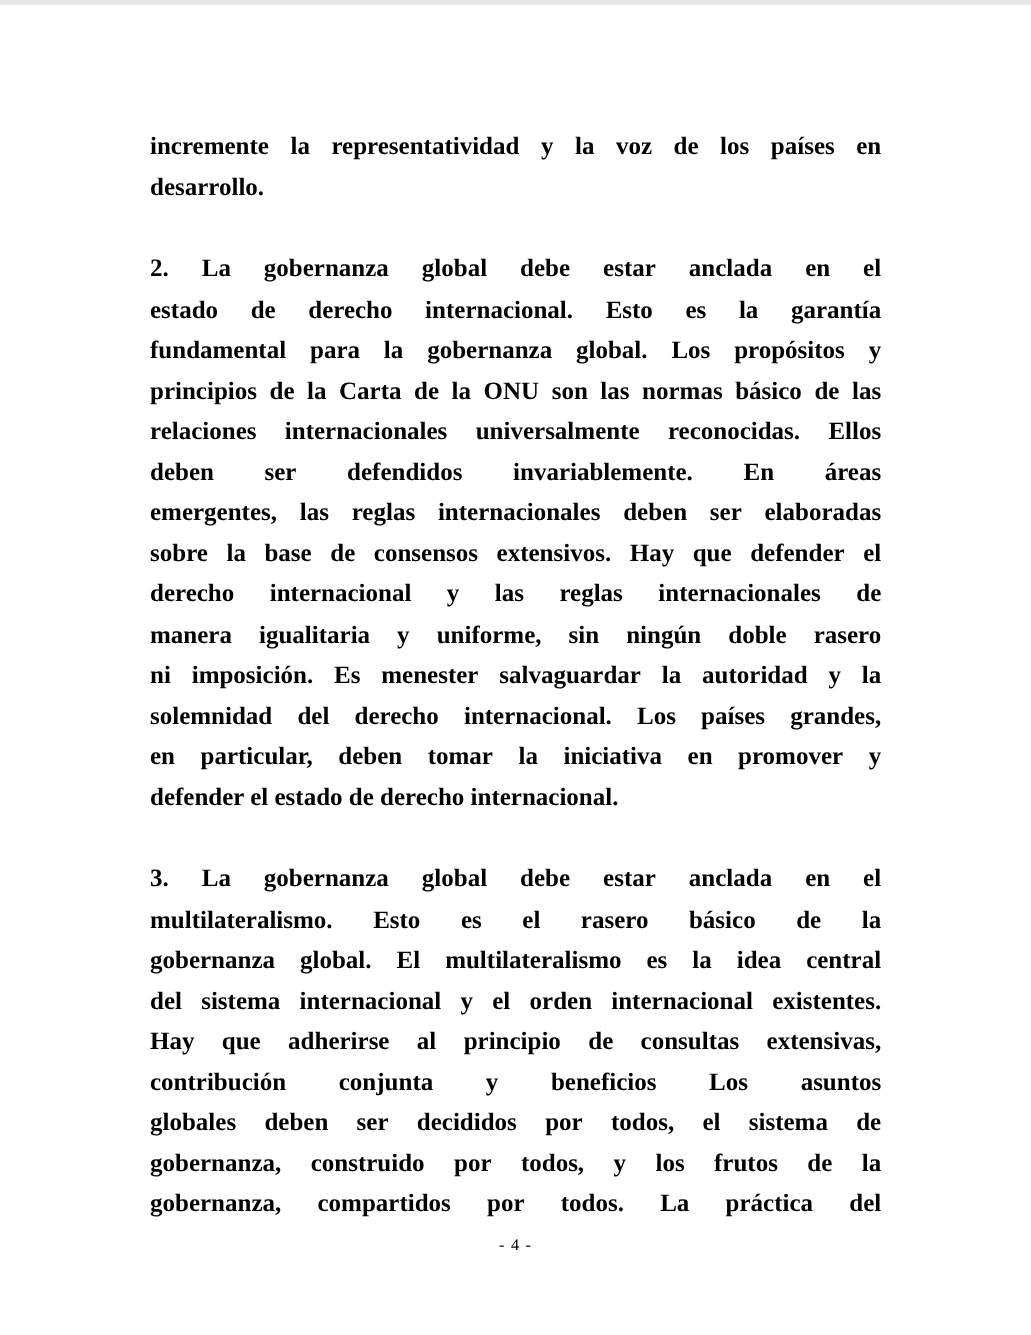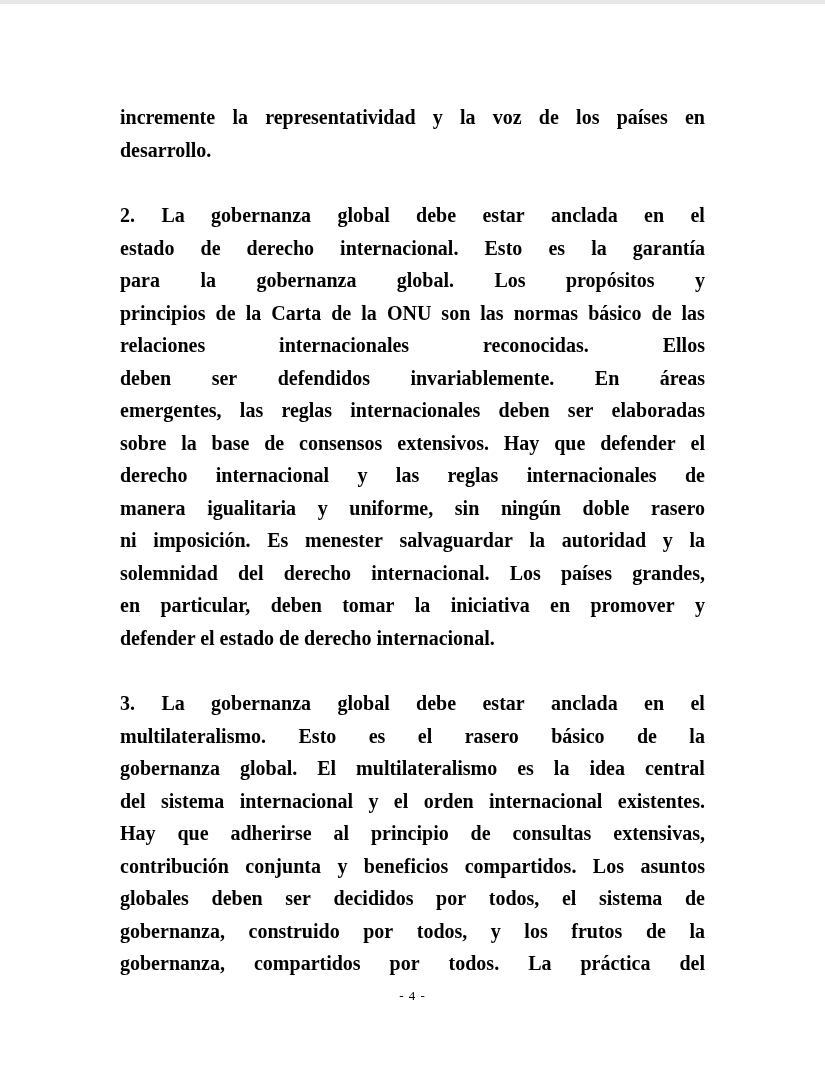--- a/index.html
+++ b/index.html
@@ -84,20 +84,21 @@
           <span>estado</span>
           <span>de</span>
           <span>derecho</span>
           <span>internacional.</span>
           <span>Esto</span>
           <span>es</span>
           <span>la</span>
           <span>garantía</span>
         </div>
         <div class="line">
+          <span>fundamental</span>
           <span>para</span>
           <span>la</span>
           <span>gobernanza</span>
           <span>global.</span>
           <span>Los</span>
           <span>propósitos</span>
           <span>y</span>
         </div>
         <div class="line">
           <span>principios</span>
@@ -110,20 +111,21 @@
           <span>son</span>
           <span>las</span>
           <span>normas</span>
           <span>básico</span>
           <span>de</span>
           <span>las</span>
         </div>
         <div class="line">
           <span>relaciones</span>
           <span>internacionales</span>
+          <span>universalmente</span>
           <span>reconocidas.</span>
           <span>Ellos</span>
         </div>
         <div class="line">
           <span>deben</span>
           <span>ser</span>
           <span>defendidos</span>
           <span>invariablemente.</span>
           <span>En</span>
           <span>áreas</span>
@@ -251,21 +253,20 @@
           <span>principio</span>
           <span>de</span>
           <span>consultas</span>
           <span>extensivas,</span>
         </div>
         <div class="line">
           <span>contribución</span>
           <span>conjunta</span>
           <span>y</span>
           <span>beneficios</span>
-          <span>compartidos.</span>
           <span>Los</span>
           <span>asuntos</span>
         </div>
         <div class="line">
           <span>globales</span>
           <span>deben</span>
           <span>ser</span>
           <span>decididos</span>
           <span>por</span>
           <span>todos,</span>

